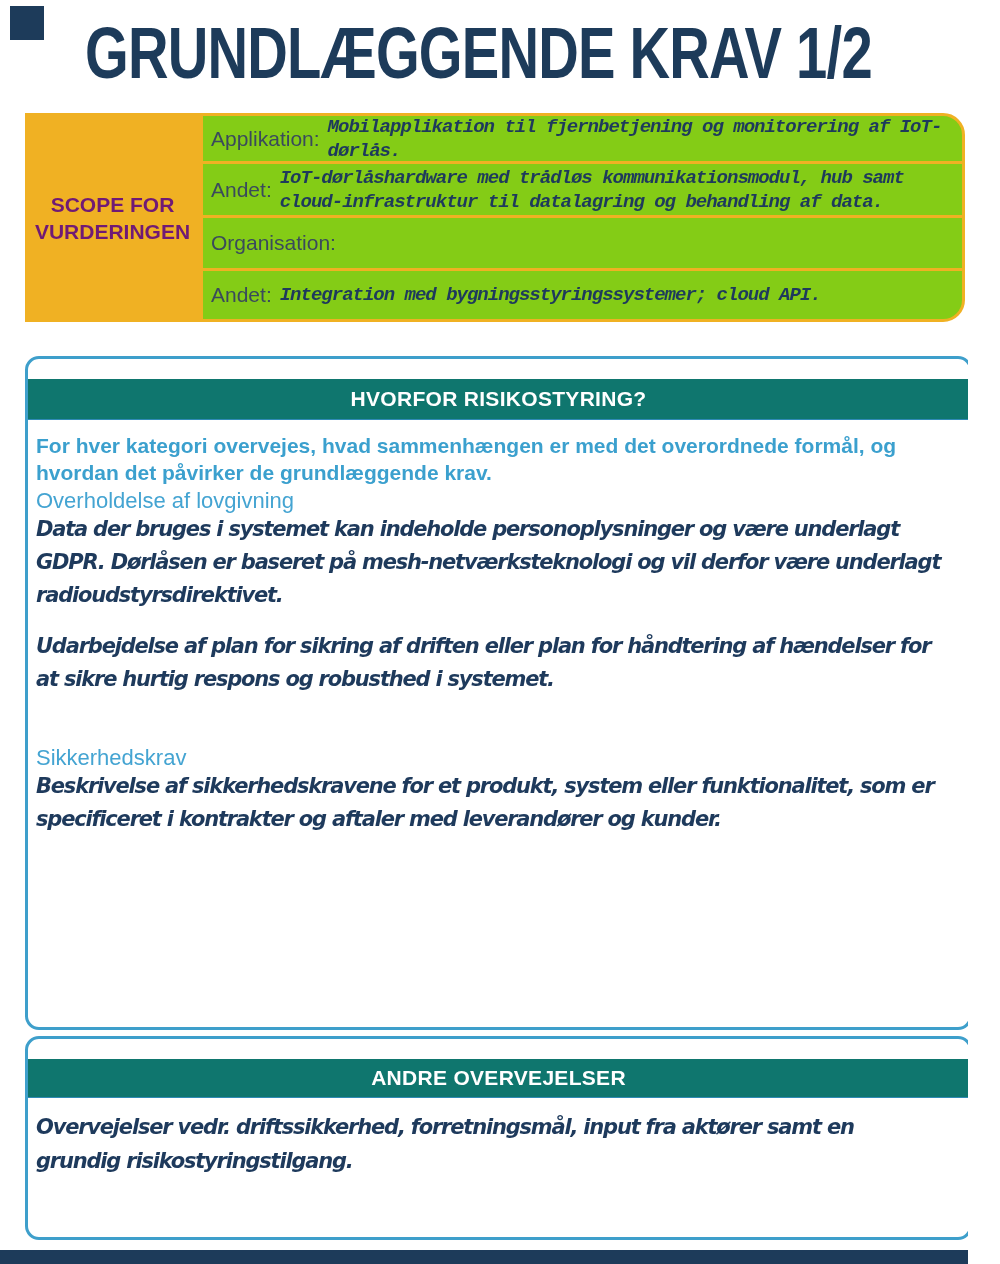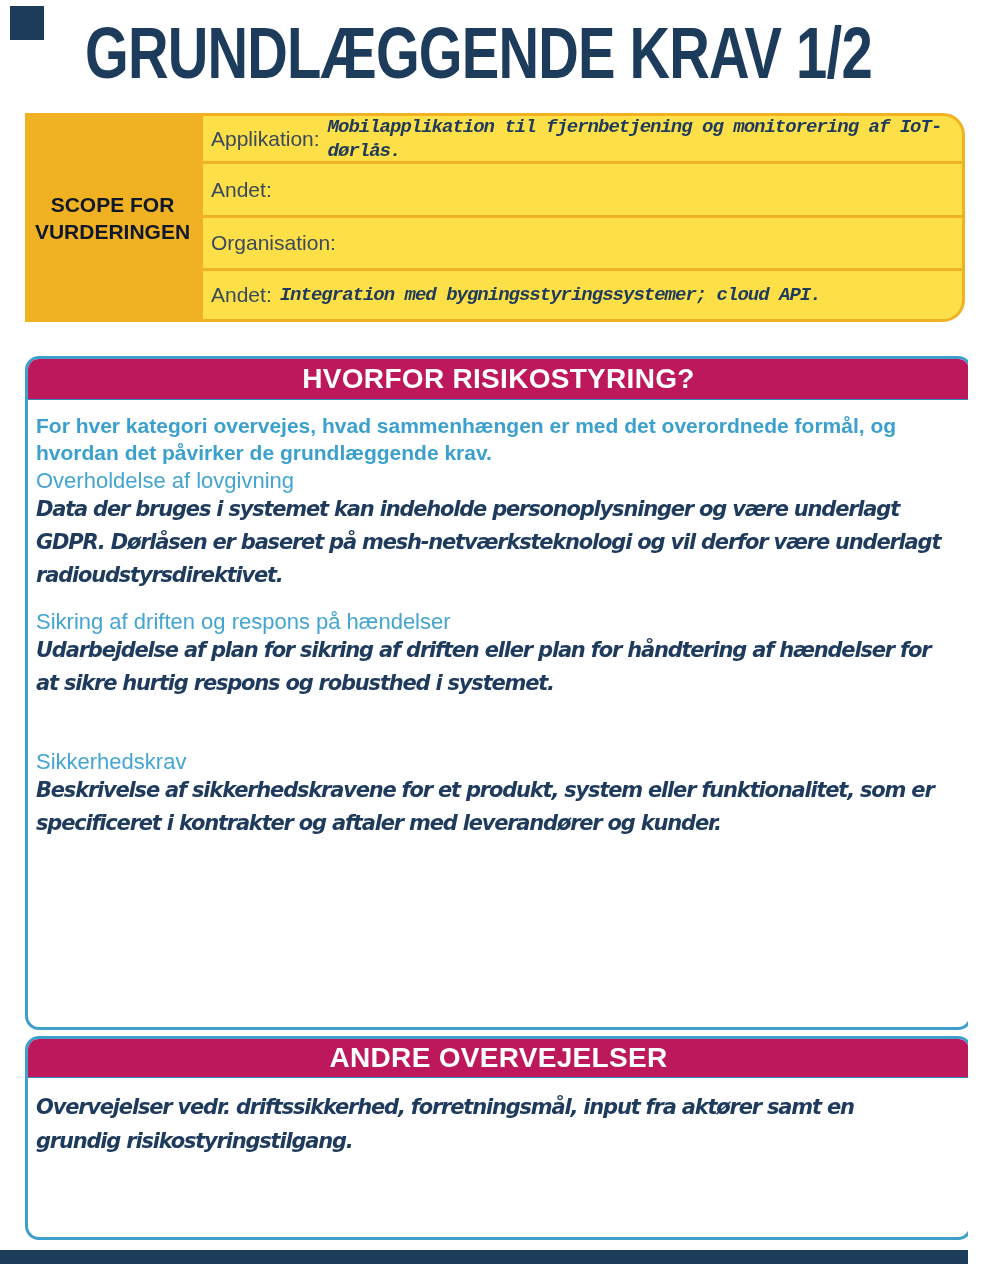--- a/index.html
+++ b/index.html
@@ -13,40 +13,40 @@
   
   .title{position:absolute;left:85px;top:12px;margin:0;font-size:72px;font-weight:bold;
          color:#1d3b5a;letter-spacing:-1px;white-space:nowrap;
          transform:scaleX(.78);transform-origin:left top;}
 
   
   .hw{font-family:"DejaVu Sans",sans-serif;font-style:italic;font-weight:bold;color:#1e3a5c;}
 
   
   .scope{position:absolute;left:25px;top:113px;width:940px;height:209px;display:flex;}
-  .scope-head{width:175px;box-sizing:border-box;background:#f0b123;color:#0f172a;
+  .scope-head{width:175px;box-sizing:border-box;background:#f0b123;color:#701a75;
               font-weight:bold;font-size:21px;line-height:27px;text-align:center;
               display:flex;align-items:center;justify-content:center;padding:0 14px;}
   .scope-rows{flex:1;box-sizing:border-box;border:3px solid #f0b123;
-              border-radius:0 22px 22px 0;background:#fde047;}
+              border-radius:0 22px 22px 0;background:#84cc16;}
   .scope-row{display:flex;align-items:center;box-sizing:border-box;
              padding:0 12px 0 8px;border-top:3px solid #f0b123;}
   .scope-row:first-child{border-top:none;}
   .r0{height:45px}.r1{height:54px}.r2{height:53px}.r3{height:51px}
   .row-label{font-size:21px;color:#3a4a5c;margin-right:8px;white-space:nowrap;}
   .row-value{font-size:19px;line-height:24px;letter-spacing:-1px;font-family:Liberation Mono, monospace;}
 
   
   .panel{position:absolute;left:25px;width:947px;box-sizing:border-box;background:#ffffff;
          border:3px solid #3e9fcb;border-radius:14px;overflow:hidden;}
   .risk{top:356px;height:674px;}
   .other{top:1036px;height:204px;}
-  .panel-head{height:40px;background:#be185d;border-bottom:1px solid #2f8ab5;
+  .panel-head{height:40px;background:#0f766e;border-bottom:1px solid #2f8ab5;
               display:flex;align-items:center;justify-content:center;
-              color:#ffffff;font-weight:bold;font-size:28px;letter-spacing:.3px;}
+              color:#ffffff;font-weight:bold;font-size:21px;letter-spacing:.3px;margin-top:20px;}
   .other .panel-head{height:38px;}
 
   .intro{margin:12px 14px 0 8px;font-size:21px;line-height:27px;font-weight:bold;color:#3ba0ce;}
   .sub-label{display:block;font-size:22px;line-height:24px;color:#44a4d2;}
   .risk-item{margin:0 20px 0 8px;}
   .item-text{font-size:21px;line-height:33px;letter-spacing:-1.2px;}
   .i1{margin-top:3px}.i2{margin-top:18px}.i3{margin-top:50px}.i4{margin-top:57px}
   .other-text{margin:12px 30px 0 8px;font-size:21px;line-height:34px;letter-spacing:-1.2px;}
 </style>
 </head>
@@ -62,20 +62,21 @@
     <div class="scope-head">
       <span>SCOPE FOR VURDERINGEN</span>
     </div>
     <div class="scope-rows">
       <div class="scope-row r0">
         <span class="row-label">Applikation:</span>
         <span class="hw row-value">Mobilapplikation til fjernbetjening og monitorering af IoT-dørlås.</span>
       </div>
       <div class="scope-row r1">
         <span class="row-label">Andet:</span>
+        <span class="hw row-value">IoT-dørlåshardware med trådløs kommunikationsmodul, hub samt cloud-infrastruktur til datalagring og behandling af data.</span>
       </div>
       <div class="scope-row r2">
         <span class="row-label">Organisation:</span>
         <span class="hw row-value"></span>
       </div>
       <div class="scope-row r3">
         <span class="row-label">Andet:</span>
         <span class="hw row-value">Integration med bygningsstyringssystemer; cloud API.</span>
       </div>
     </div>
@@ -86,21 +87,20 @@
       <span>HVORFOR RISIKOSTYRING?</span>
     </div>
     <p class="intro">For hver kategori overvejes, hvad sammenhængen er med det overordnede formål, og hvordan det påvirker de grundlæggende krav.</p>
 
     <div class="risk-item i1">
       <span class="sub-label">Overholdelse af lovgivning</span>
       <div class="hw item-text">Data der bruges i systemet kan indeholde personoplysninger og være underlagt GDPR. Dørlåsen er baseret på mesh-netværksteknologi og vil derfor være underlagt radioudstyrsdirektivet.</div>
     </div>
 
     <div class="risk-item i2">
-      <span class="sub-label">Sikring af driften og respons på hændelser</span>
       <div class="hw item-text">Udarbejdelse af plan for sikring af driften eller plan for håndtering af hændelser for at sikre hurtig respons og robusthed i systemet.</div>
     </div>
 
     <div class="risk-item i3">
       <span class="sub-label">Sikkerhedskrav</span>
       <div class="hw item-text">Beskrivelse af sikkerhedskravene for et produkt, system eller funktionalitet, som er specificeret i kontrakter og aftaler med leverandører og kunder.</div>
     </div>
 
   </section>
 

